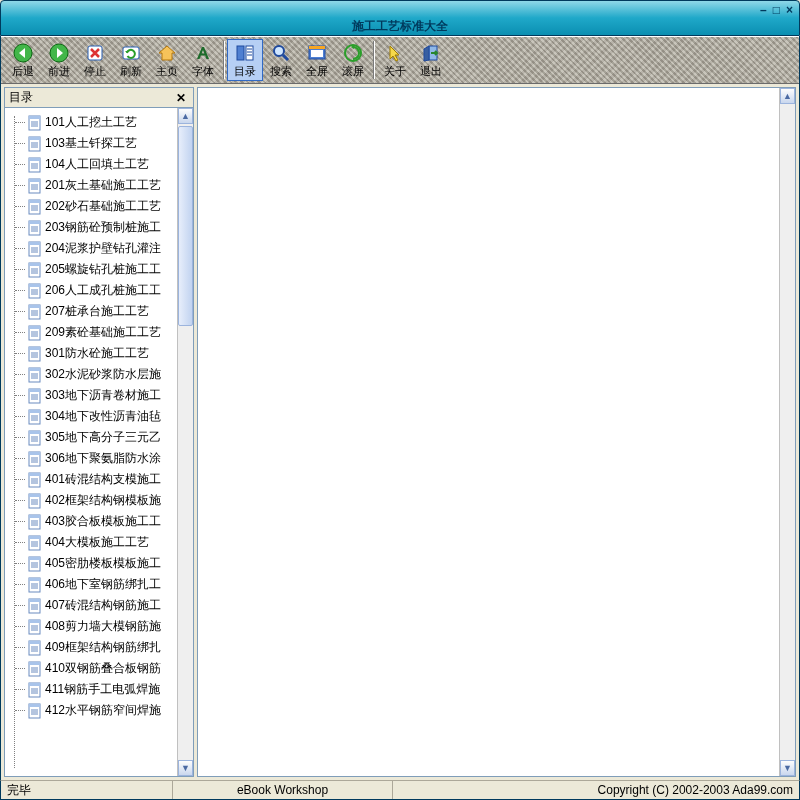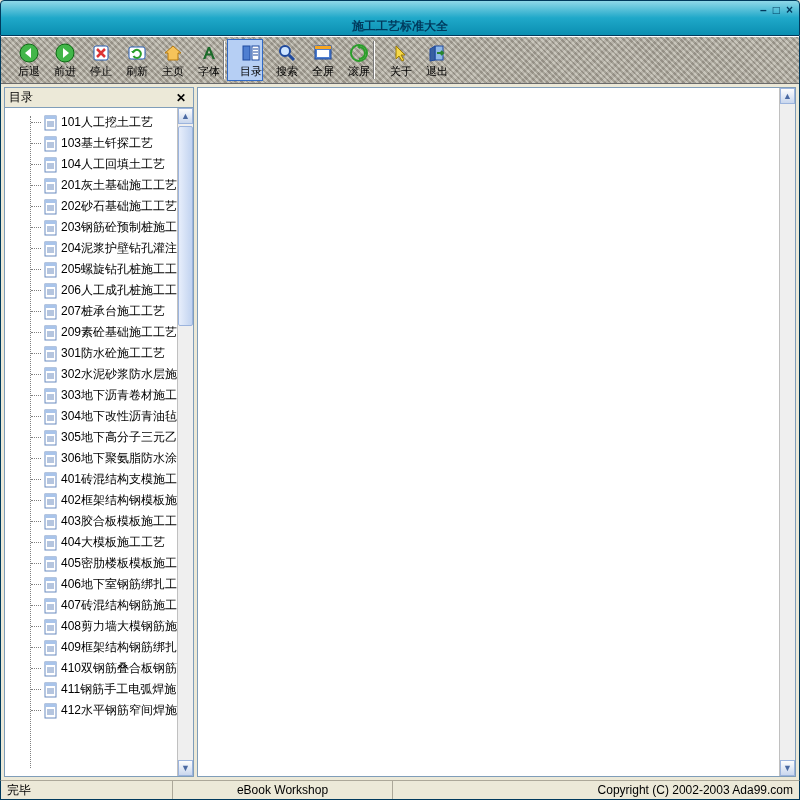--- a/index.html
+++ b/index.html
@@ -72,21 +72,21 @@
   height: 38px;
   margin: 0 2px;
   border-left: 1px solid #7a7a7a;
   border-right: 1px solid #ffffff;
 }
 .tool-btn {
   width: 36px;
   height: 42px;
   display: flex;
   flex-direction: column;
-  align-items: flex-end;
+  align-items: center;
   justify-content: center;
   cursor: pointer;
   border: 1px solid transparent;
 }
 .tool-btn.active {
   border: 1px solid #316ac5;
   background: #b6cff4;
 }
 .tool-btn .ico {
   width: 22px;
@@ -129,21 +129,20 @@
 .sidebar-head .x {
   font-family: Arial;
   font-weight: bold;
   cursor: pointer;
   padding: 0 3px;
 }
 .tree-wrap {
   flex: 1;
   display: flex;
   min-height: 0;
-  padding-left: 16px;
 }
 .tree {
   flex: 1;
   overflow: hidden;
   padding: 4px 0;
   position: relative;
 }
 .tree-indent {
   position: absolute;
   left: 9px;

